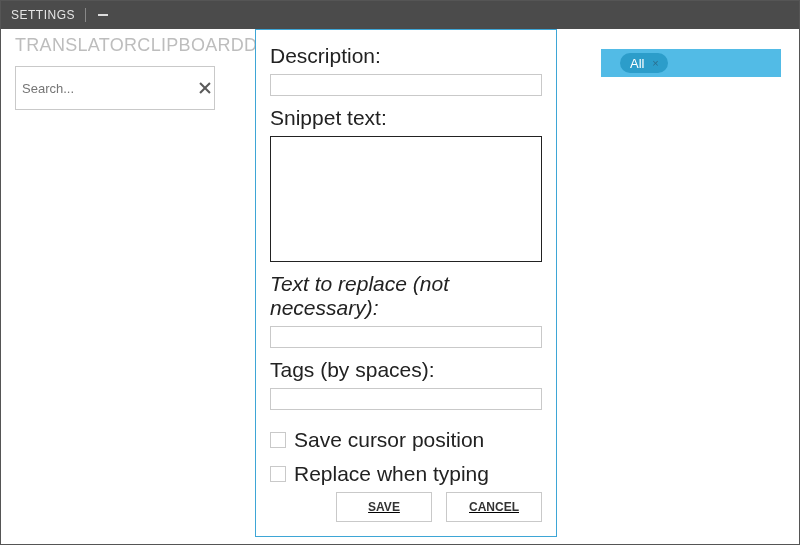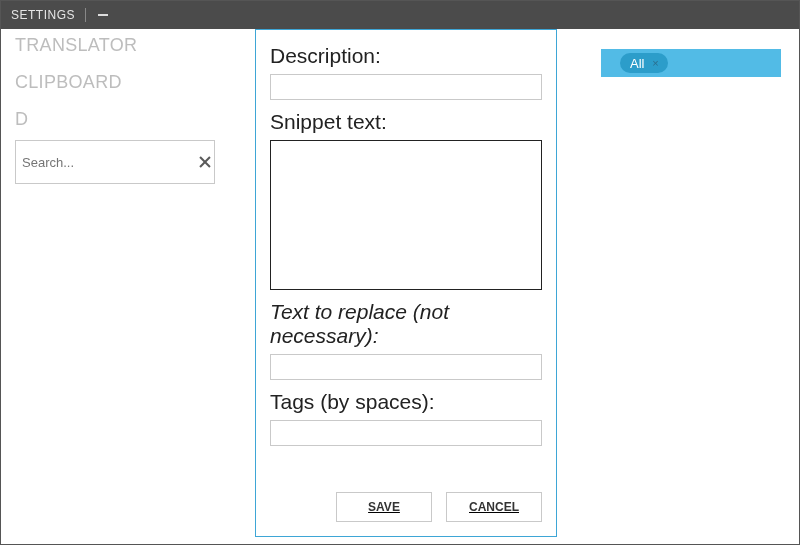--- a/index.html
+++ b/index.html
@@ -32,27 +32,25 @@
   .titlebar .sep {
     width: 1px; height: 14px; background: #888; margin: 0 10px;
   }
   .titlebar .min {
     width: 14px; height: 14px; display:flex; align-items:center; justify-content:center;
     cursor:pointer;
   }
   .titlebar .min .dash { width:10px; height:2px; background:#ddd; }
   .tabs {
     display:flex;
-    gap: 16px;
     padding: 6px 14px 2px 14px;
     font-size: 18px;
     color: #bdbdbd;
     font-weight: 400;
     letter-spacing: 0.3px;
-    flex-direction: column;
   }
   .tabs span { cursor:pointer; }
   .main {
     display:flex;
     padding: 8px 14px;
     gap: 12px;
     position: relative;
     height: calc(100% - 28px - 34px);
   }
   .left-col { width: 235px; }
@@ -185,18 +183,28 @@
   <label>Snippet text:</label>
   <textarea class="txt" style=""></textarea>
 
   <label class="subline">Text to replace (not necessary):</label>
   <input class="txt" type="text" value="" style="">
 
   <label>Tags (by spaces):</label>
   <input class="txt" type="text" value="" style="">
 
 
+  <div class="checks">
+    <label class="chk">
+      <span class="box"></span>
+      <span>Save cursor position</span>
+    </label>
+    <label class="chk">
+      <span class="box"></span>
+      <span>Replace when typing</span>
+    </label>
+  </div>
 
   <div class="actions">
     <div class="btn">SAVE</div>
     <div class="btn">CANCEL</div>
   </div>
 </div>
 
 </body></html>

